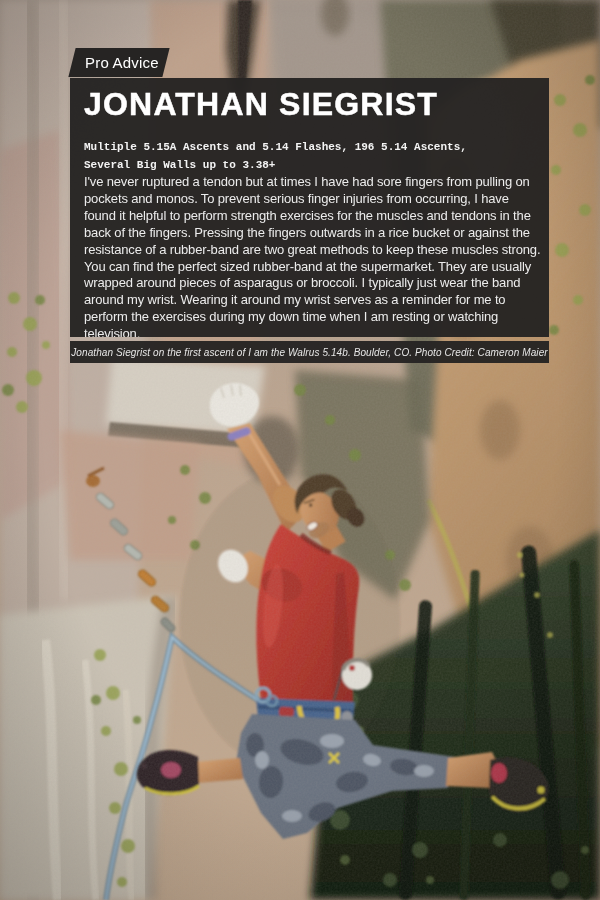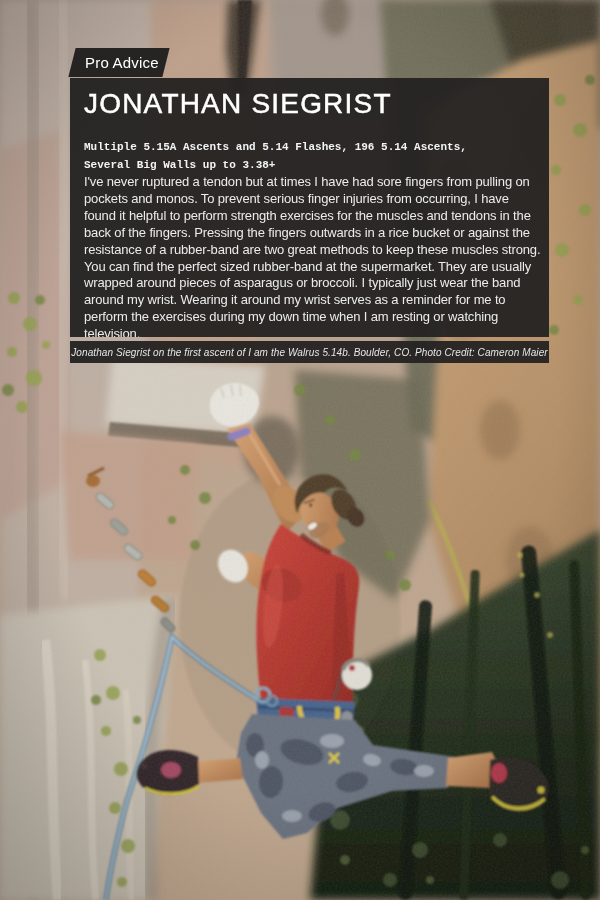--- a/index.html
+++ b/index.html
@@ -13,21 +13,21 @@
   .badge { position:absolute; left:72px; top:48px; width:94px; height:29px; }
   .badge-bg { position:absolute; left:0; top:0; right:0; bottom:0; background:#262423; transform:skewX(-14deg); }
   .badge-label { position:relative; display:block; color:#ffffff; font-size:15px; line-height:29px; padding-left:13px; letter-spacing:0.2px; }
 
   
   .info-box {
     position:absolute; left:70px; top:78px; width:479px; height:259px; box-sizing:border-box;
     background:rgba(38,36,35,0.97); color:#ffffff; padding:11px 8px 6px 14px; overflow:hidden;
   }
   .title {
-    font-size:28px; font-weight:400; letter-spacing:1.2px; line-height:30px;
+    font-size:32px; font-weight:700; letter-spacing:1.2px; line-height:30px;
     -webkit-text-stroke:0.5px #ffffff;
   }
   .subtitle { margin-top:19px; font-weight:700; font-size:11px; line-height:18px; color:#f4f4f4;font-family:Liberation Mono, monospace; }
   .subtitle div { white-space:nowrap; }
   .body-text {
     margin-top:0; font-size:13px; line-height:16.9px; letter-spacing:-0.15px; color:#ececec;
     width:458px;
   }
 
   

